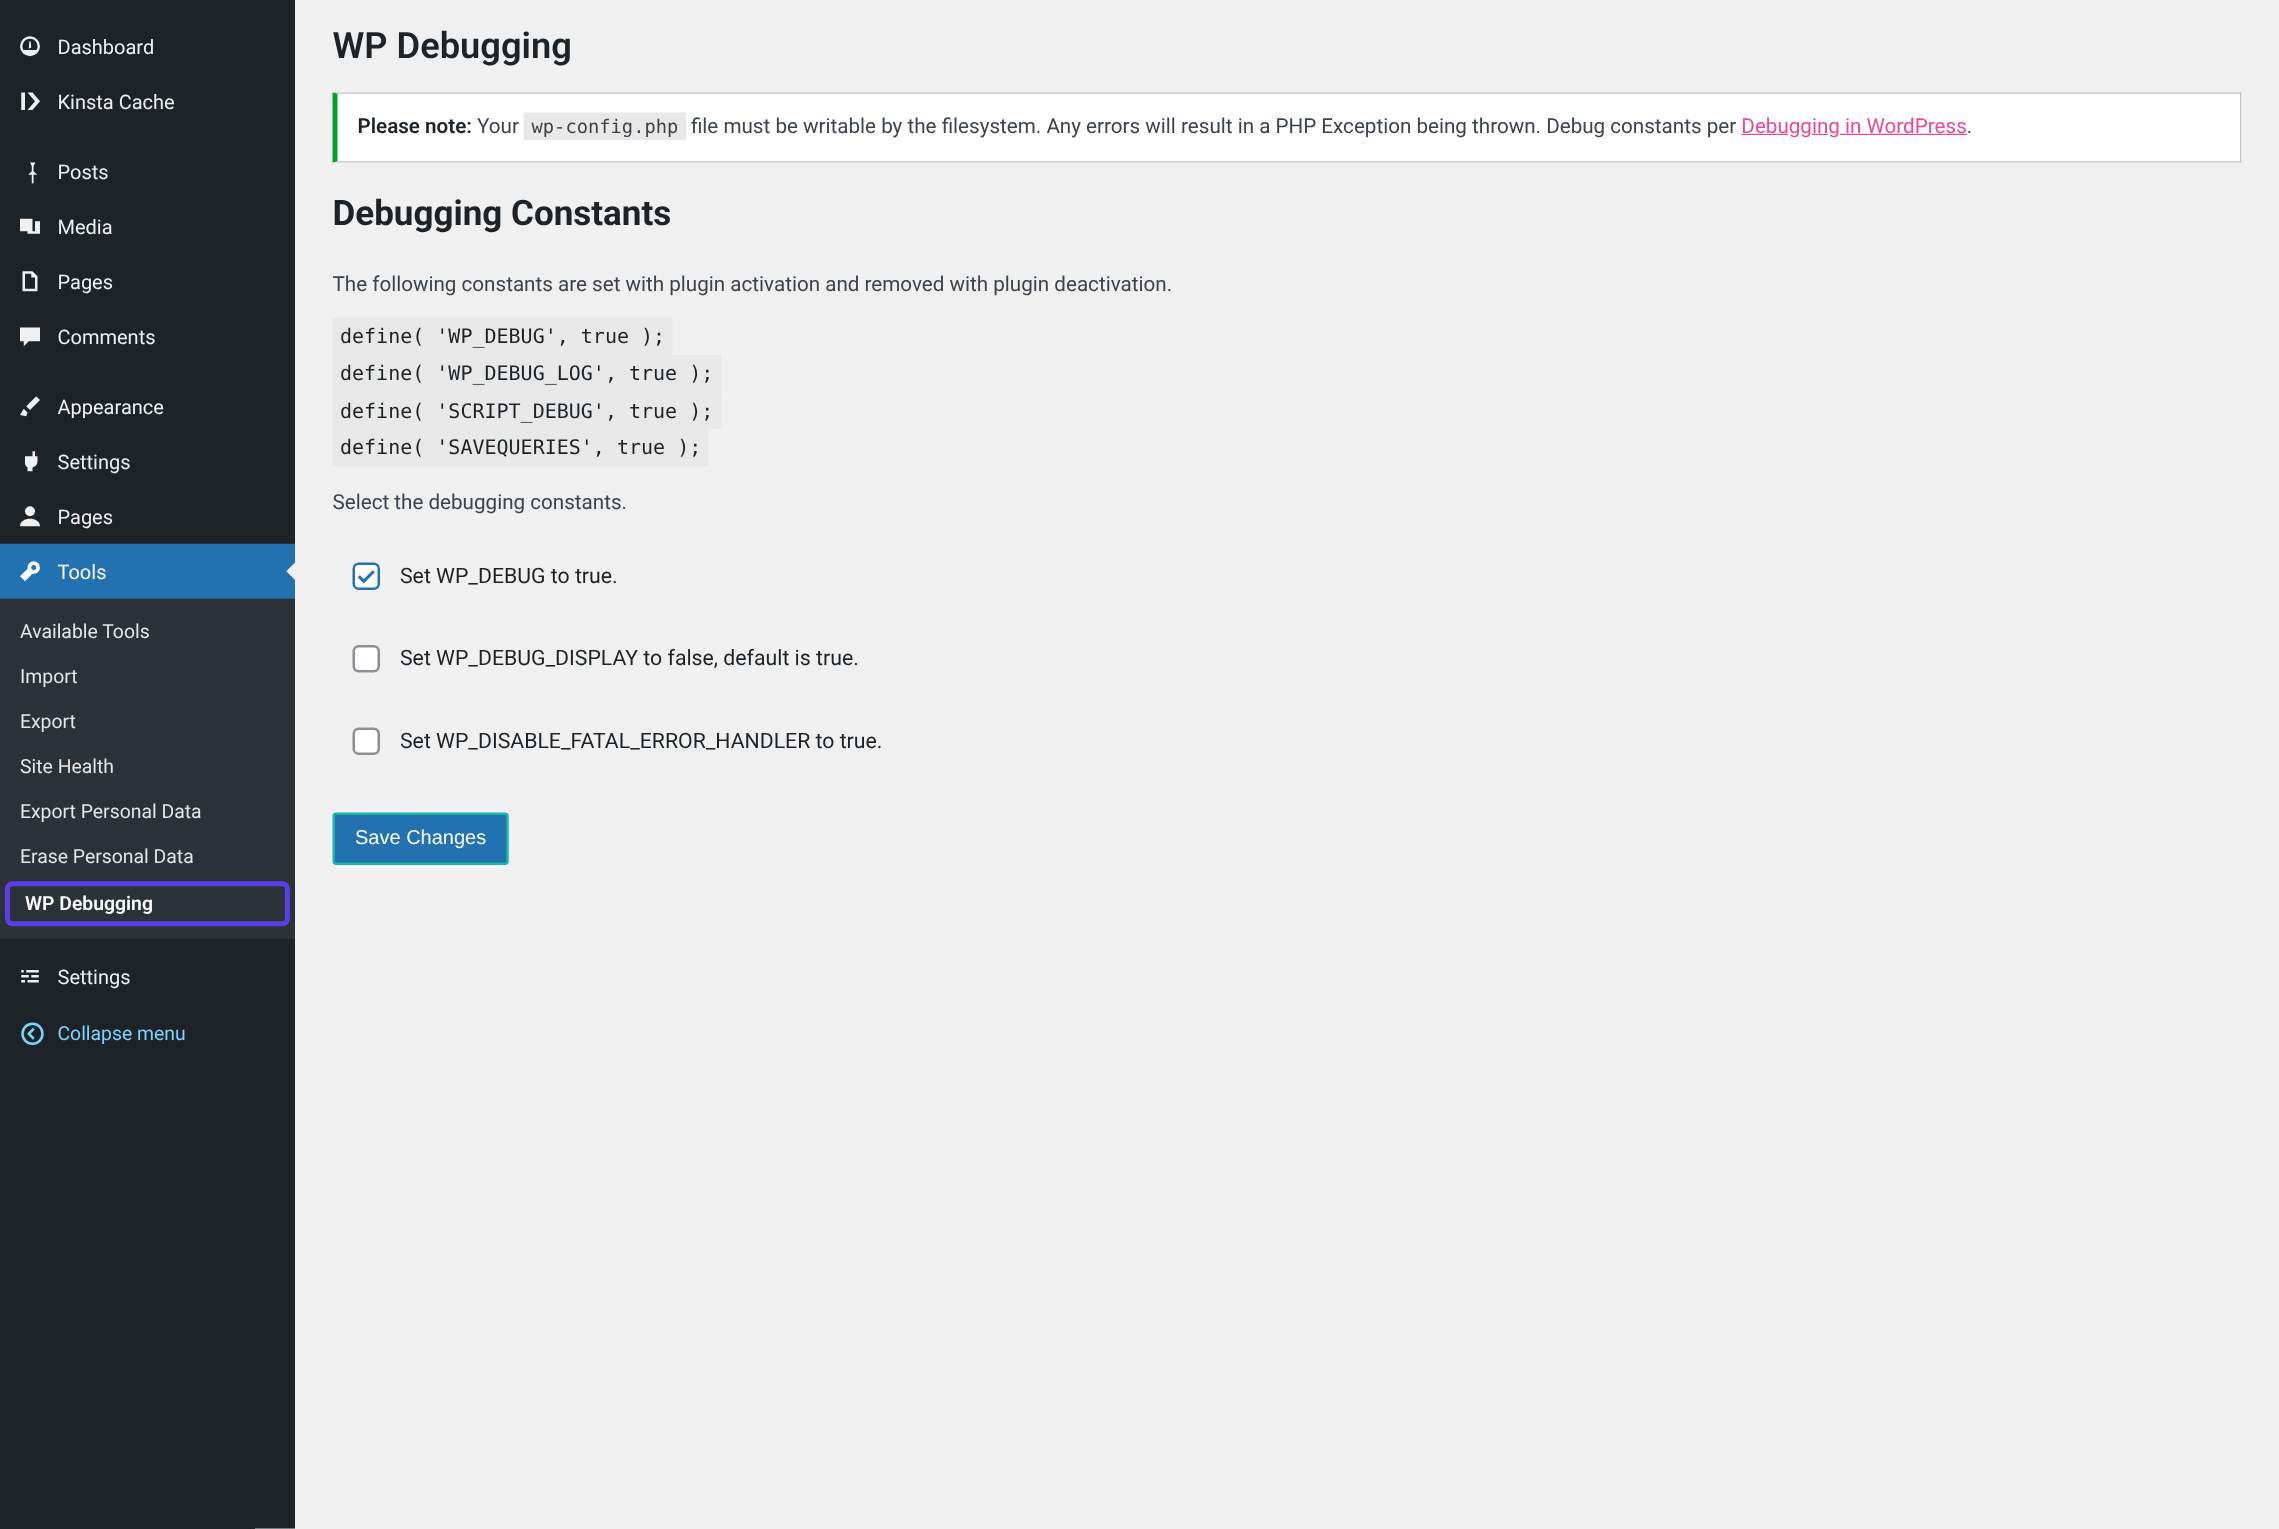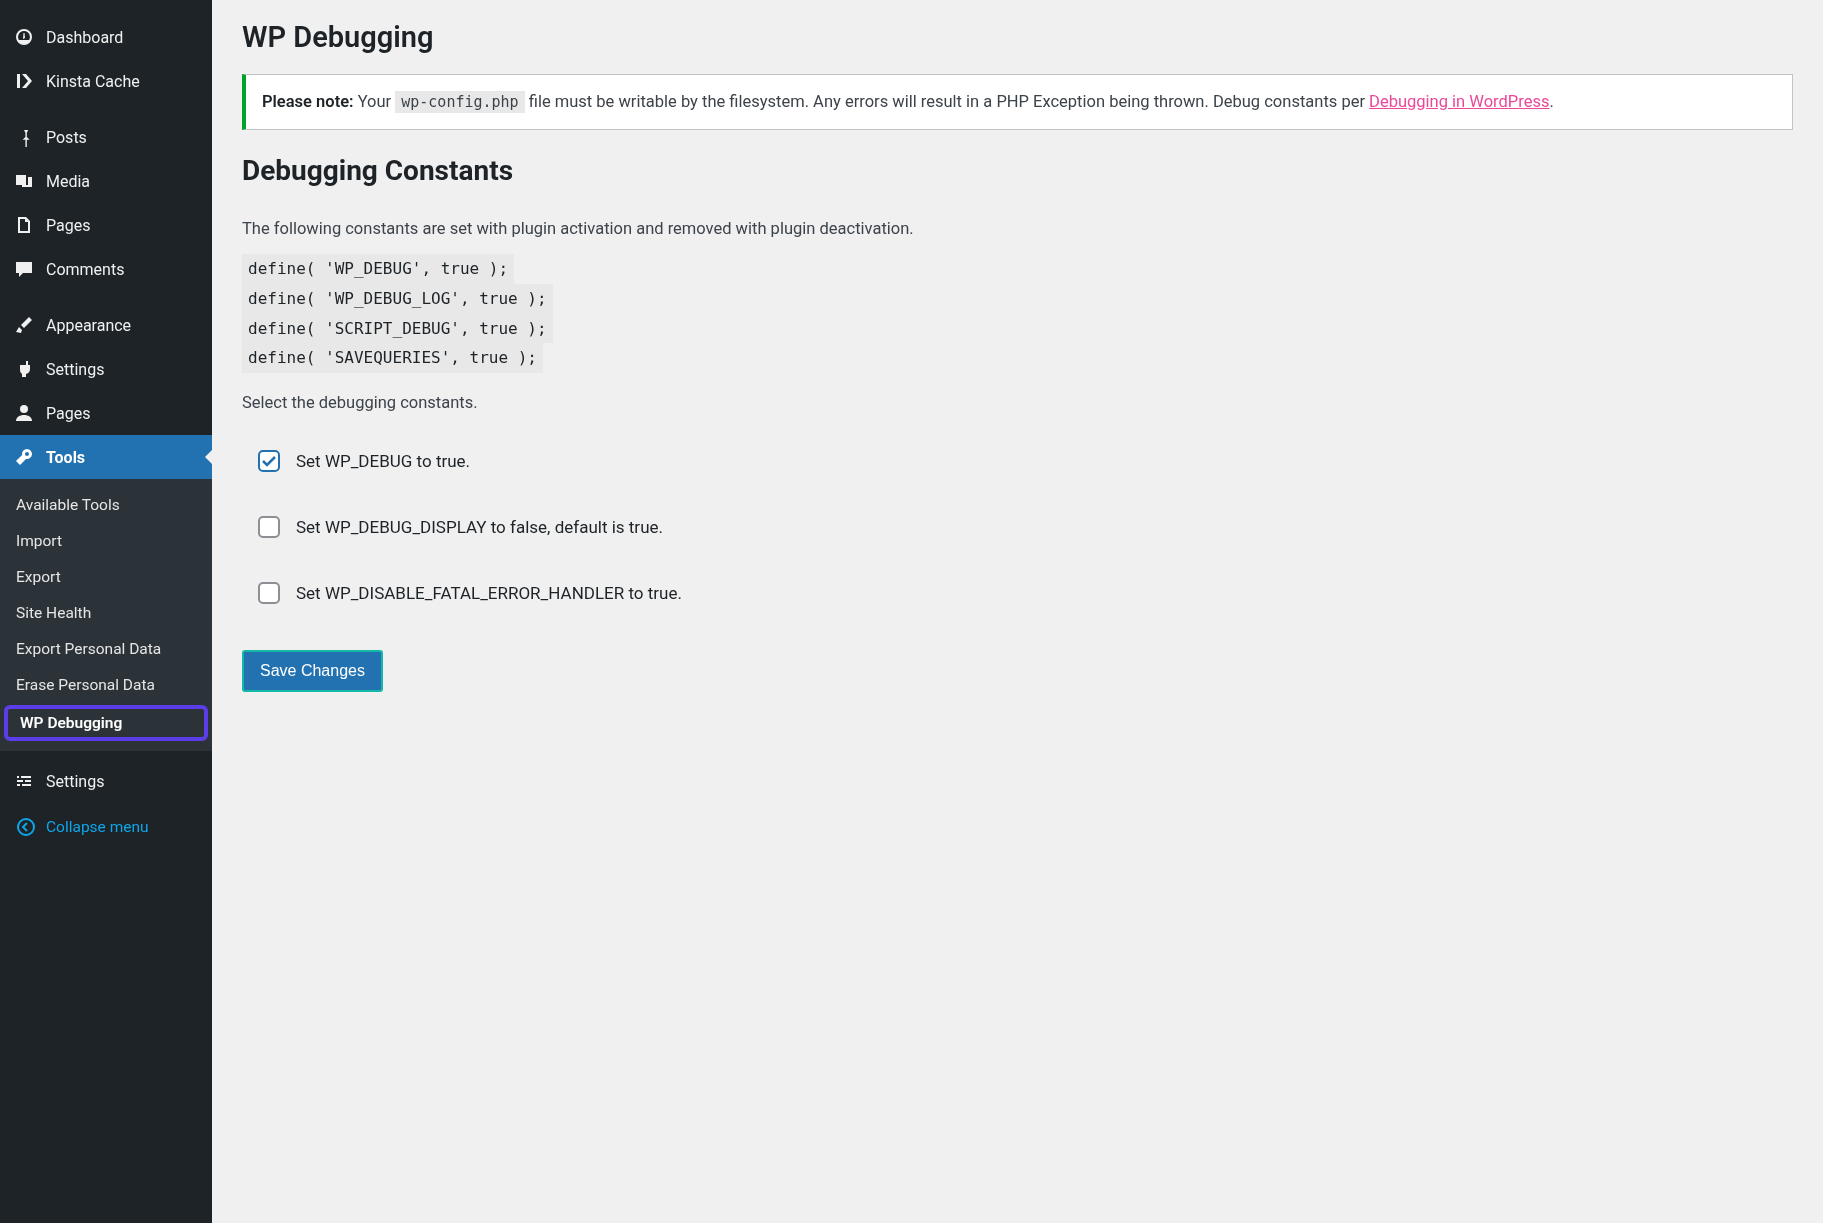--- a/index.html
+++ b/index.html
@@ -5,39 +5,38 @@
     * { box-sizing: border-box; margin: 0; padding: 0; }
     body {
       font-family: -apple-system, BlinkMacSystemFont, "Segoe UI", Roboto, Oxygen-Sans, Ubuntu, Cantarell, "Helvetica Neue", sans-serif;
       background: #f0f0f1;
       color: #1d2327;
       font-size: 14px;
       display: flex;
       min-height: 100vh;
     }
     .sidebar {
-      width: 212px;
+      width: 236px;
       background: #1d2327;
       color: #fff;
       flex-shrink: 0;
       padding-top: 15px;
     }
     .menu-item {
       display: flex;
       align-items: center;
       padding: 10px 12px;
       color: #f0f0f1;
       cursor: pointer;
       font-size: 16px;
       position: relative;
     }
     .menu-item.active {
       background: #2271b1;
       color: #fff;
-      font-weight: bold;
     }
     .menu-item.active::after {
       content: '';
       position: absolute;
       right: -1px;
       top: 50%;
       transform: translateY(-50%);
       border: 8px solid transparent;
       border-right-color: #f0f0f1;
     }
@@ -69,21 +68,21 @@
     .highlight-box {
       border: 4px solid #5c3ee8;
       border-radius: 6px;
       margin: 2px 4px;
       padding: 5px 12px !important;
     }
     .collapse {
       display: flex;
       align-items: center;
       padding: 12px 14px;
-      color: #0ea5e9;
+      color: #7dd3fc;
       cursor: pointer;
       font-size: 15.5px;
     }
     .collapse .menu-icon { margin-right: 8px; }
     .content {
       flex: 1;
       padding: 20px 30px;
     }
     h1 {
       font-size: 29px;

